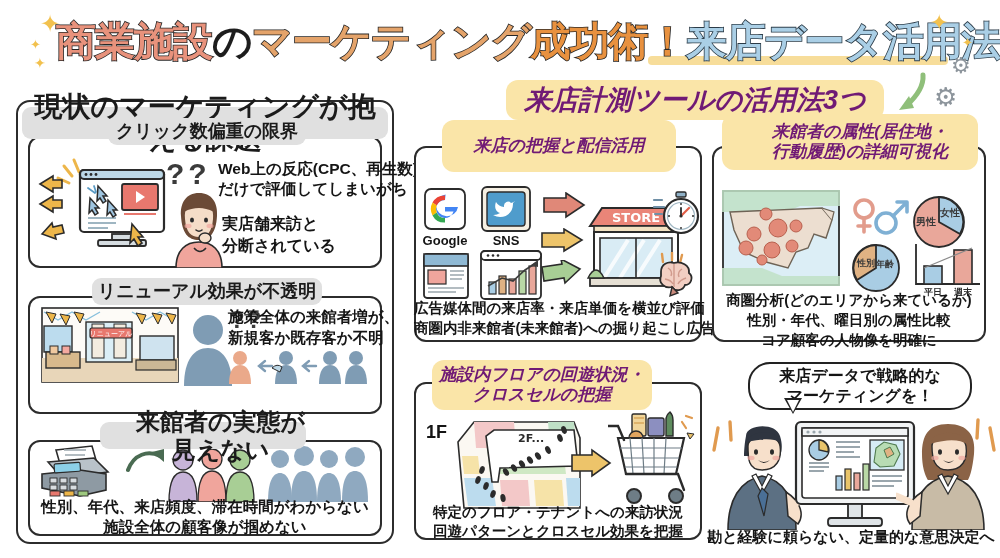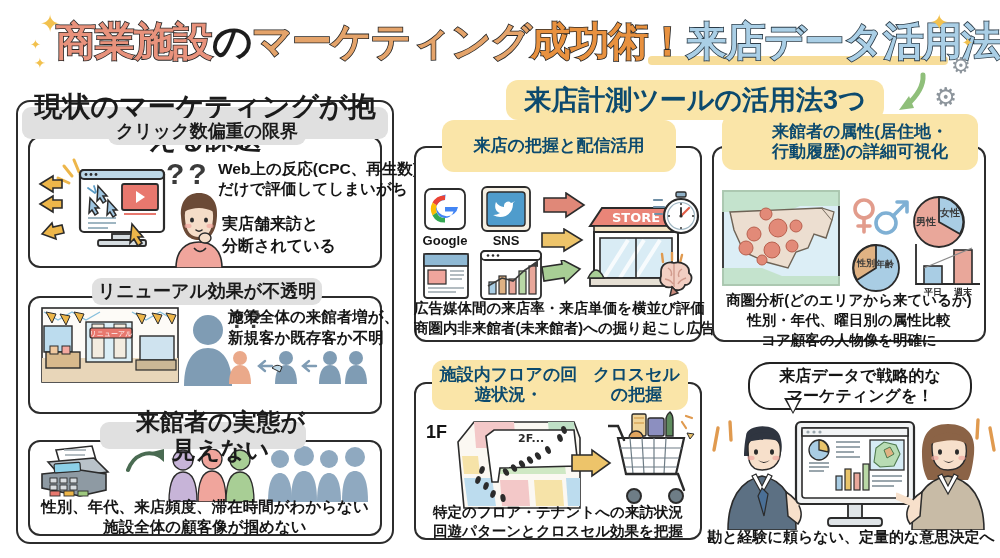--- a/index.html
+++ b/index.html
@@ -31,23 +31,23 @@
 
   
   .gray-pill {
     position:absolute; background:#e0e0e0; border-radius:9px;
     font-weight:bold; color:#1b1b1b; text-align:center;
     display:flex; align-items:center; justify-content:center;
     line-height:1.15; z-index:5;
   }
   .yellow-pill {
     position:absolute; background:#fae5a8; border-radius:12px;
-    font-weight:bold; color:#0c4a6e; text-align:center;
+    font-weight:bold; color:#701a75; text-align:center;
     display:flex; align-items:center; justify-content:center;
-    line-height:1.2; z-index:5;
+    line-height:1.2; z-index:5;font-style:italic;
   }
 
   
   .outline-box {
     position:absolute; border:2.4px solid #2c2c2c; border-radius:14px;
     background:#fff;
   }
   .thin-box {
     position:absolute; border:2px solid #2c2c2c; border-radius:12px;
     background:#fff;
@@ -436,21 +436,21 @@
     <path d="M14 26 L62 6" stroke="#8a8a8a" stroke-width="1.2" fill="none"></path>
     <text x="23" y="53" font-size="9" font-weight="bold" fill="#2b2b2b" text-anchor="middle" font-family="DejaVu Sans, sans-serif">平日</text>
     <text x="53" y="53" font-size="9" font-weight="bold" fill="#2b2b2b" text-anchor="middle" font-family="DejaVu Sans, sans-serif">週末</text>
   </svg>
 
   <div class="cap" style="left:712px;top:292px;width:274px;font-size:14.5px;">商圏分析(どのエリアから来ているか)</div>
   <div class="cap" style="left:712px;top:312px;width:274px;font-size:14.5px;">性別・年代、曜日別の属性比較</div>
   <div class="cap" style="left:712px;top:332px;width:274px;font-size:14.5px;">コア顧客の人物像を明確に</div>
 
   <div class="thin-box" style="left:414px;top:382px;width:288px;height:158px;"></div>
-  <div class="yellow-pill" style="left:432px;top:360px;width:256px;height:50px;font-size:17px;flex-direction:row;align-items:center;">
+  <div class="yellow-pill" style="left:432px;top:360px;width:220px;height:50px;font-size:17px;flex-direction:column;align-items:center;">
     <span>施設内フロアの回遊状況・</span>
     <span>クロスセルの把握</span>
   </div>
 
   <div class="cap cap-l" style="left:426px;top:422px;font-size:18px;">1F</div>
 
   <svg class="art" style="left:456px;top:412px;" width="130" height="104" viewBox="0 0 130 104">
     <path d="M18 10 L118 10 L124 26 L124 96 L8 96 L2 30 Z" fill="#fbf8f2" stroke="#2b2b2b" stroke-width="1.6"></path>
     <path d="M18 10 L58 10 L60 36 L20 36 Z" fill="#f3c8c8"></path>
     <path d="M92 10 L118 10 L120 34 L94 34 Z" fill="#bfe0c6"></path>

